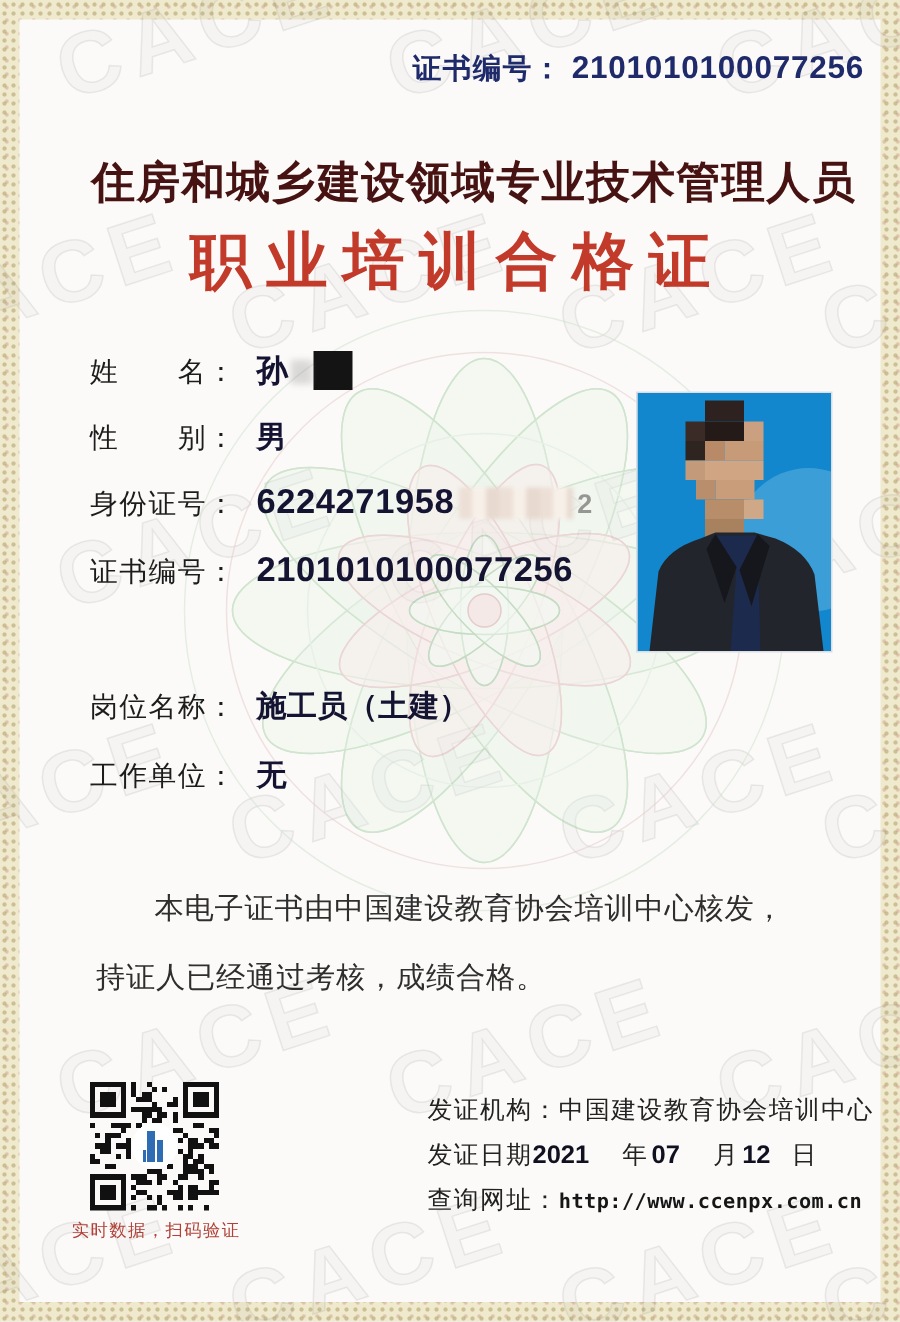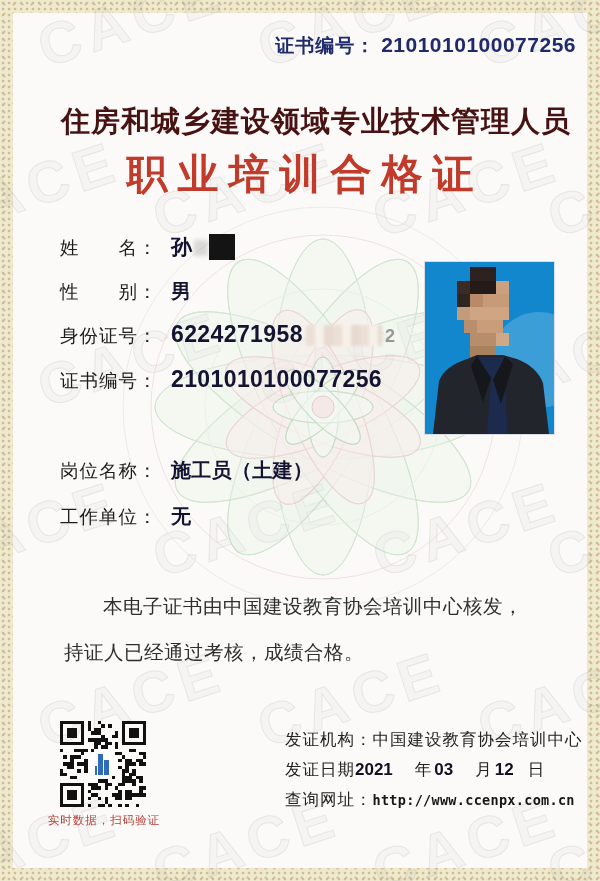--- a/index.html
+++ b/index.html
@@ -449,19 +449,19 @@
       <rect x="12.9" y="11.4" width="1.3" height="4.2" fill="#2e6cb3"></rect>
       <rect x="10.2" y="13.2" width="0.7" height="2.4" fill="#2e6cb3"></rect>
     </svg>
   <div id="qr-caption">实时数据，扫码验证</div>
 
   <div id="footer">
     <div class="foot-line">
       <span>发证机构：</span><span>中国建设教育协会培训中心</span>
     </div>
     <div class="foot-line">
-      <span>发证日期</span><span class="foot-num">2021</span><span class="gap-l">年</span><span class="foot-num gap-s">03</span><span class="gap-l">月</span><span class="foot-num gap-s">12</span><span class="gap-m">日</span>
+      <span>发证日期</span><span class="foot-num">2021</span><span class="gap-l">年</span><span class="foot-num gap-s">07</span><span class="gap-l">月</span><span class="foot-num gap-s">12</span><span class="gap-m">日</span>
     </div>
     <div class="foot-line">
       <span>查询网址：</span><span class="url">http://www.ccenpx.com.cn</span>
     </div>
   </div>
 </div>
 
 </body></html>

